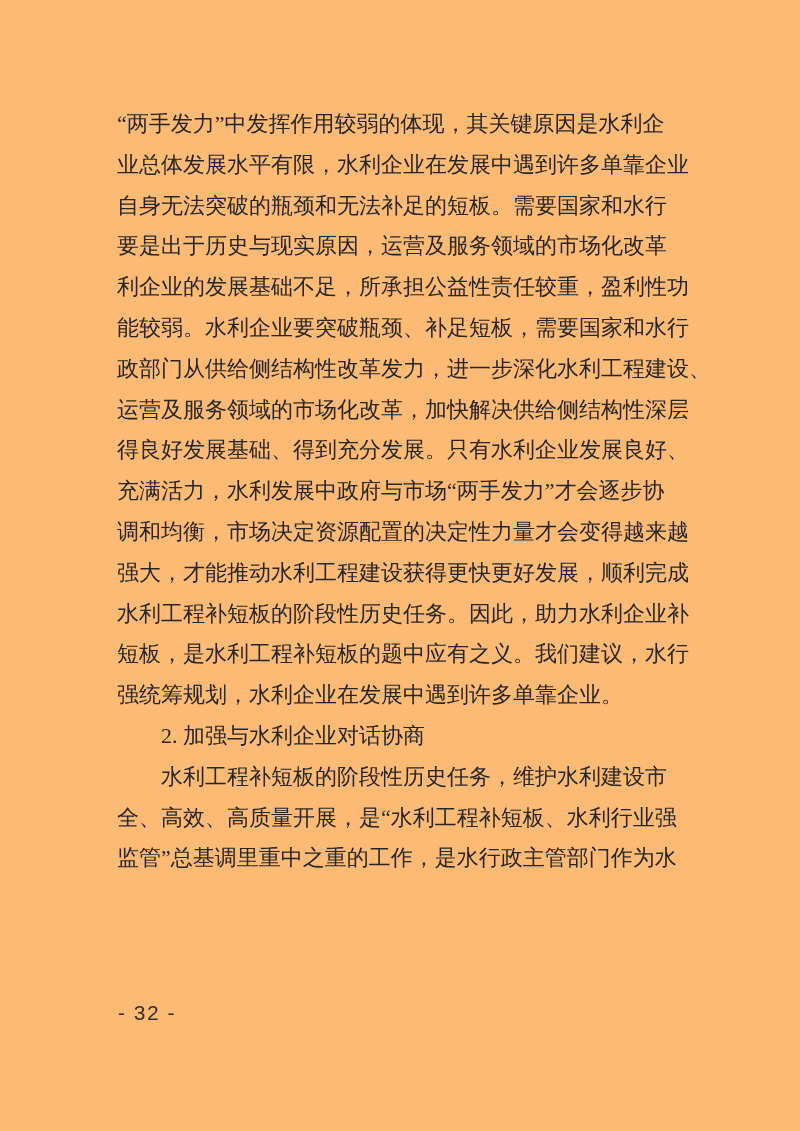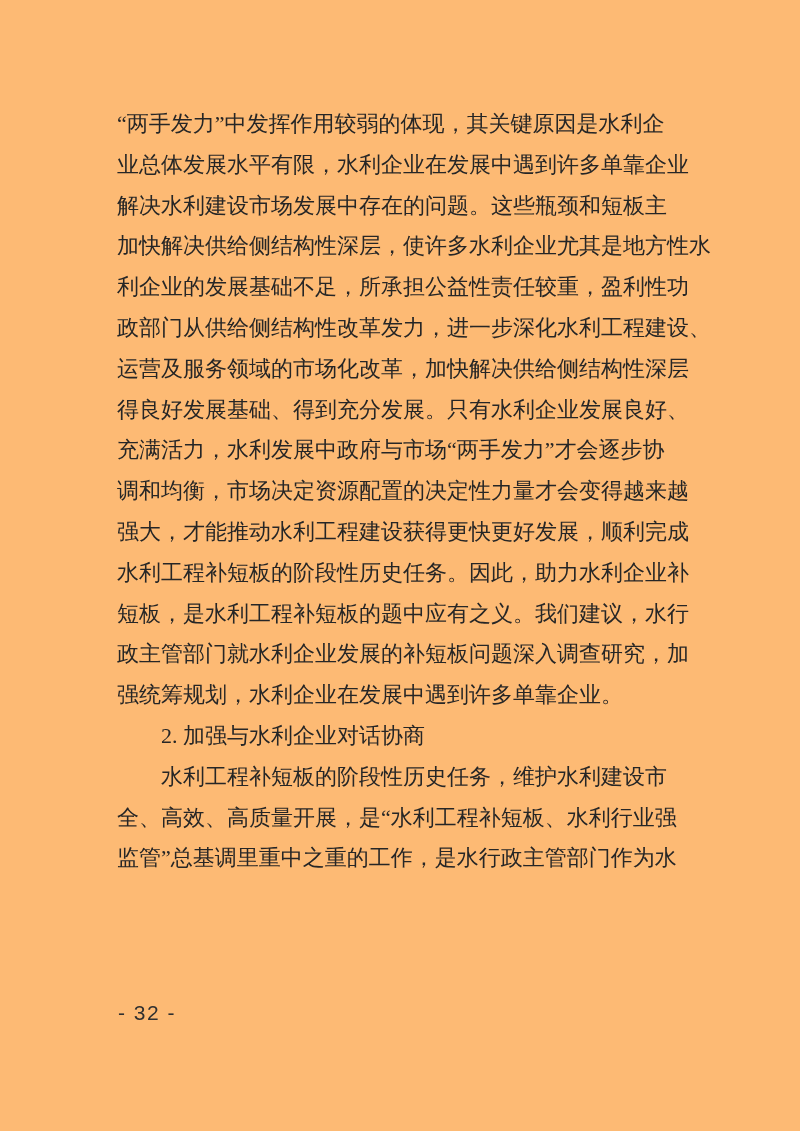--- a/index.html
+++ b/index.html
@@ -44,32 +44,32 @@
     white-space: nowrap;
   }
 </style>
 </head>
 <body>
 
 <div class="page">
   <div class="text-block">
     <div class="line">“两手发力”中发挥作用较弱的体现，其关键原因是水利企</div>
     <div class="line">业总体发展水平有限，水利企业在发展中遇到许多单靠企业</div>
-    <div class="line">解决水利建设市场发展中存在的问题。这些瓶颈和短板主</div>
-    <div class="line">加快解决供给侧结构性深层，使许多水利企业尤其是地方性水</div>
+    <div class="line">自身无法突破的瓶颈和无法补足的短板。需要国家和水行</div>
+    <div class="line">要是出于历史与现实原因，运营及服务领域的市场化改革</div>
     <div class="line">利企业的发展基础不足，所承担公益性责任较重，盈利性功</div>
+    <div class="line">能较弱。水利企业要突破瓶颈、补足短板，需要国家和水行</div>
     <div class="line">政部门从供给侧结构性改革发力，进一步深化水利工程建设、</div>
     <div class="line">运营及服务领域的市场化改革，加快解决供给侧结构性深层</div>
     <div class="line">得良好发展基础、得到充分发展。只有水利企业发展良好、</div>
     <div class="line">充满活力，水利发展中政府与市场“两手发力”才会逐步协</div>
     <div class="line">调和均衡，市场决定资源配置的决定性力量才会变得越来越</div>
     <div class="line">强大，才能推动水利工程建设获得更快更好发展，顺利完成</div>
     <div class="line">水利工程补短板的阶段性历史任务。因此，助力水利企业补</div>
     <div class="line">短板，是水利工程补短板的题中应有之义。我们建议，水行</div>
-    <div class="line">政主管部门就水利企业发展的补短板问题深入调查研究，加</div>
     <div class="line">强统筹规划，水利企业在发展中遇到许多单靠企业。</div>
     <div class="line indent">2. 加强与水利企业对话协商</div>
     <div class="line indent">水利工程补短板的阶段性历史任务，维护水利建设市</div>
     <div class="line">全、高效、高质量开展，是“水利工程补短板、水利行业强</div>
     <div class="line">监管”总基调里重中之重的工作，是水行政主管部门作为水</div>
   </div>
   <div class="page-number">- 32 -</div>
 </div>
 
 </body></html>

